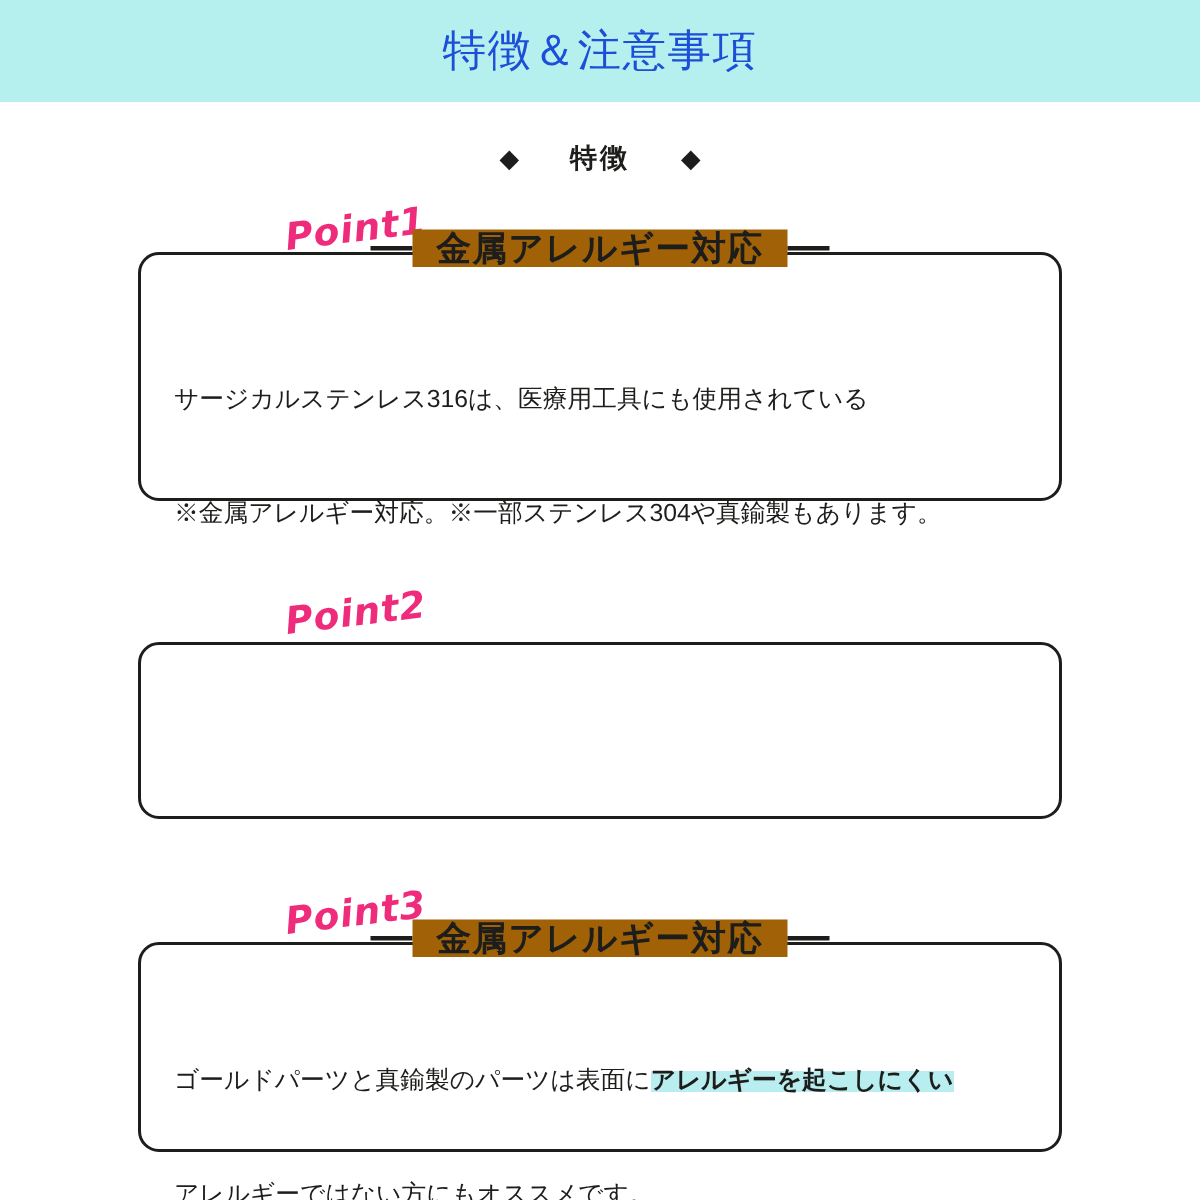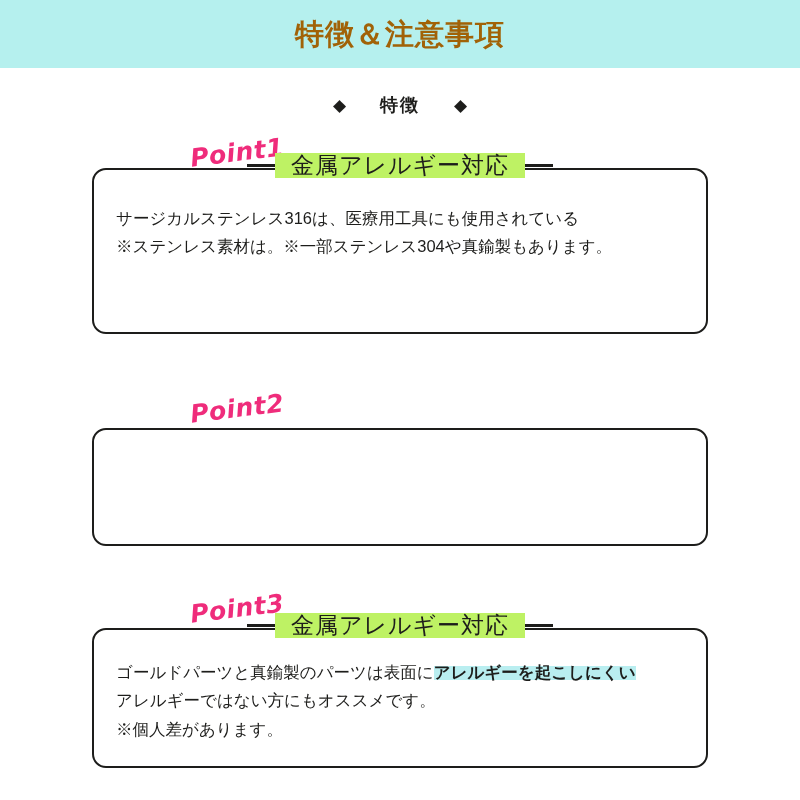--- a/index.html
+++ b/index.html
@@ -29,23 +29,23 @@
     top: 0;
     width: 800px;
     height: 68px;
     background: #b5f0ee;
     display: flex;
     align-items: center;
     justify-content: center;
   }
   .header-title {
     font-size: 29px;
-    font-weight: bold;
+    font-weight: normal;
     letter-spacing: 1px;
-    color: #a16207;
+    color: #1d4ed8;
     line-height: 1;
   }
 
   
   .section-label {
     position: absolute;
     top: 96px;
     left: 0;
     width: 800px;
     display: flex;
@@ -83,24 +83,24 @@
   .card-title-wrap {
     position: absolute;
     left: 0;
     top: -17px;
     width: 100%;
     display: flex;
     align-items: center;
     justify-content: center;
   }
   .card-title {
-    background: #bef264;
+    background: #a16207;
     padding: 0 16px;
     font-size: 23px;
-    font-weight: normal;
+    font-weight: bold;
     letter-spacing: 1px;
     color: #1d1d1b;
     line-height: 1.1;
     white-space: nowrap;
     text-align: center;
   }
   .title-dash {
     display: inline-block;
     width: 28px;
     height: 2.5px;
@@ -131,21 +131,21 @@
     left: 22px;
     right: 18px;
     top: 34px;
     font-size: 16.5px;
     line-height: 1.72;
     color: #1d1d1b;
   }
   #card-2 .card-body { top: 26px; }
   #card-3 .card-body { top: 28px; }
 
-  .line { white-space: nowrap; }
+  .line { white-space: nowrap; margin-top: 48px; }
 
   .hl {
     background: linear-gradient(transparent 16%, #b9eef0 16%, #b9eef0 96%, transparent 96%);
     font-weight: bold;
   }
 </style>
 </head>
 <body>
 
 <div class="page">
@@ -162,21 +162,21 @@
 
   <div class="point-badge" id="badge-1">Point1</div>
   <div class="card" id="card-1">
     <div class="card-title-wrap">
       <span class="title-dash"></span>
       <span class="card-title">金属アレルギー対応</span>
       <span class="title-dash"></span>
     </div>
     <div class="card-body">
       <div class="line"><span>サージカルステンレス316は、医療用工具にも使用されている</span></div>
-      <div class="line"><span>※ステンレス素材は。※一部ステンレス304や真鍮製もあります。</span></div>
+      <div class="line"><span>※金属アレルギー対応。※一部ステンレス304や真鍮製もあります。</span></div>
     </div>
   </div>
 
   <div class="point-badge" id="badge-2">Point2</div>
   <div class="card" id="card-2">
   </div>
 
   <div class="point-badge" id="badge-3">Point3</div>
   <div class="card" id="card-3">
     <div class="card-title-wrap">

